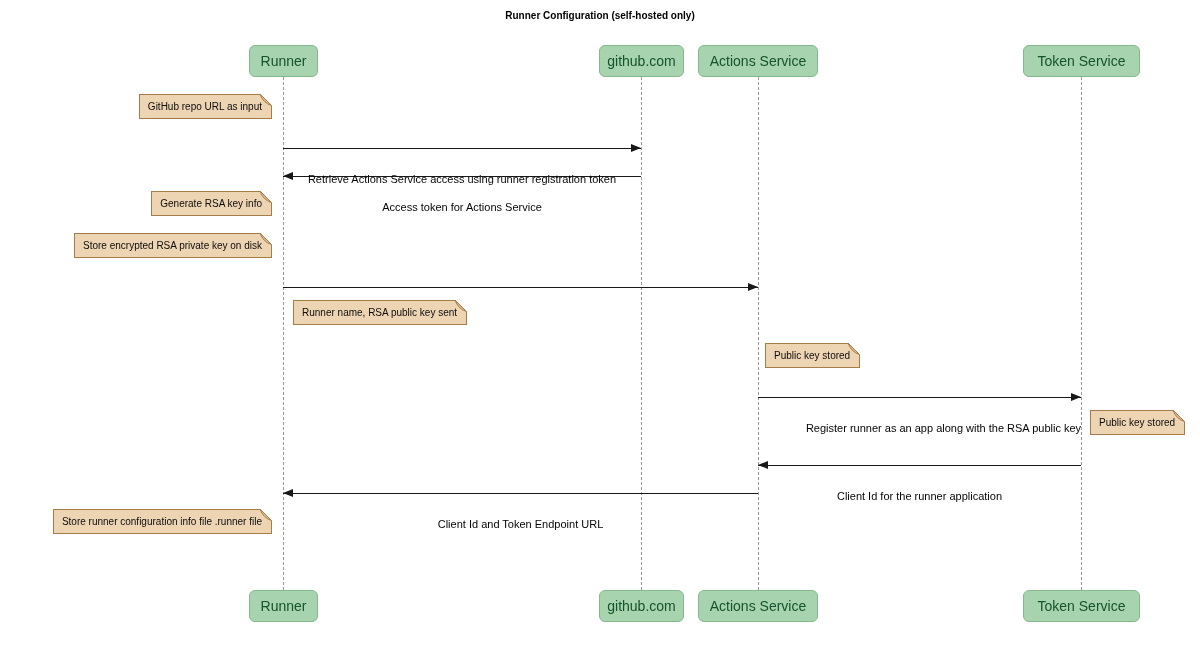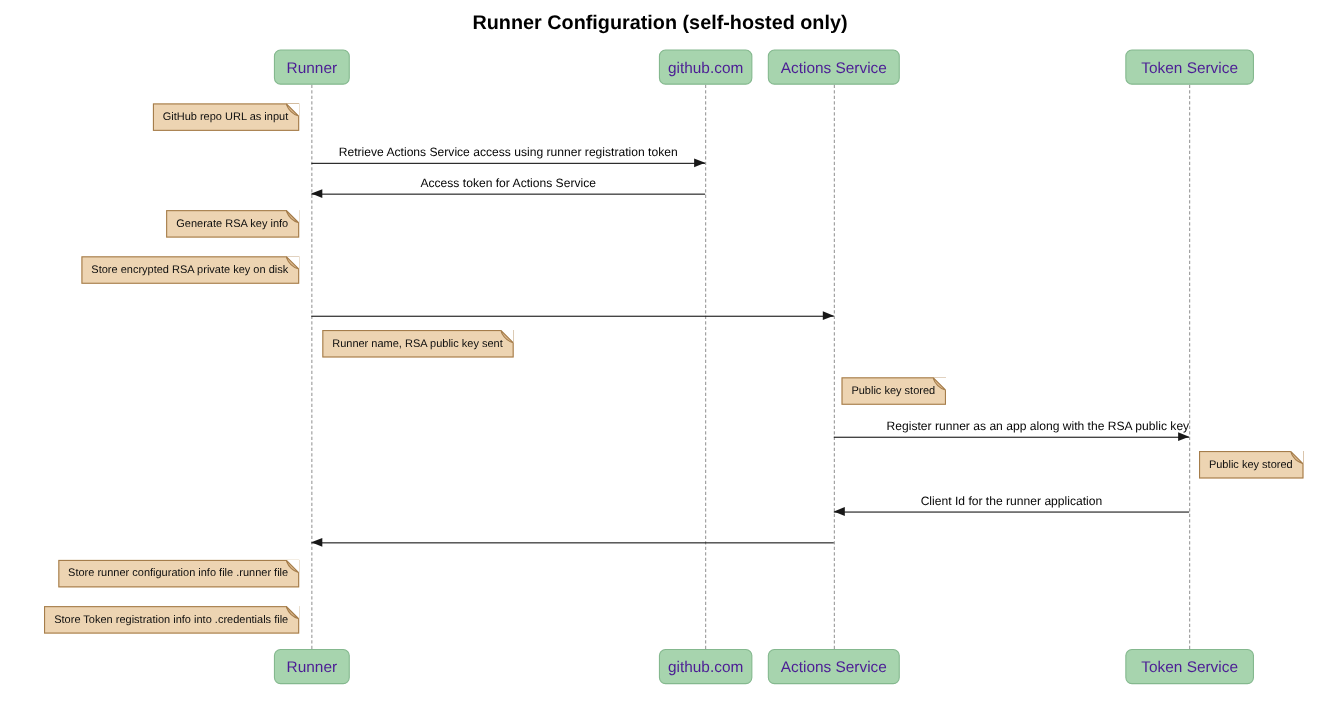--- a/index.html
+++ b/index.html
@@ -24,21 +24,21 @@
     height: 647px;
     background: var(--background);
     overflow: hidden;
   }
   .title {
     position: absolute;
     top: 10px;
     left: 0;
     width: 1200px;
     text-align: center;
-    font-size: 18px;
+    font-size: 10px;
     font-weight: bold;
     color: #000;
   }
   .lifeline {
     position: absolute;
     width: 0;
     top: 77px;
     height: 513px;
     border-left: 1px dashed var(--lifeline);
     z-index: 0;
@@ -46,21 +46,21 @@
   .participant {
     position: absolute;
     height: 32px;
     background: var(--participant-fill);
     border: 1px solid var(--participant-border);
     border-radius: 6px;
     display: flex;
     align-items: center;
     justify-content: center;
     font-size: 14px;
-    color: #4c1d95;
+    color: #14532d;
     z-index: 2;
     white-space: nowrap;
   }
   .note {
     position: absolute;
     background: var(--note-fill);
     border: 1px solid var(--note-border);
     font-size: 10px;
     line-height: 13px;
     padding: 5px 9px 5px 8px;
@@ -75,20 +75,21 @@
     display: block;
   }
   .msg-label {
     position: absolute;
     font-size: 11px;
     line-height: 13px;
     text-align: center;
     white-space: nowrap;
     z-index: 2;
     color: #050505;
+    margin-top: 40px;
   }
   .msg-line {
     position: absolute;
     height: 1px;
     background: var(--arrow);
     z-index: 1;
   }
   .msg-line.head-right::after {
     content: "";
     position: absolute;
@@ -155,20 +156,21 @@
   <div class="msg-line head-left" style="left:283px;top:176px;width:358px"></div>
 
   <div class="msg-line head-right" style="left:283px;top:287px;width:475px"></div>
 
   <div class="msg-label" style="left:782px;top:382px;width:323px">Register runner as an app along with the RSA public key</div>
   <div class="msg-line head-right" style="left:758px;top:397px;width:323px"></div>
 
   <div class="msg-label" style="left:758px;top:450px;width:323px">Client Id for the runner application</div>
   <div class="msg-line head-left" style="left:758px;top:465px;width:323px"></div>
 
+  <div class="msg-label" style="left:283px;top:478px;width:475px">Client Id and Token Endpoint URL</div>
   <div class="msg-line head-left" style="left:283px;top:493px;width:475px"></div>
 
   <div class="note" style="right:928px;top:94px">
     <span>GitHub repo URL as input</span>
     <svg class="fold" width="12" height="12" viewBox="0 0 12 12">
         <path d="M0 0 L12 0 L12 12 Z" fill="#ffffff"></path>
         <path d="M0 0 Q3 9 11.5 11.5 L0 0 Z" fill="#dcb98e" stroke="#a57d4b" stroke-width="1"></path>
       </svg>
   </div>
 
@@ -213,21 +215,14 @@
   </div>
 
   <div class="note" style="right:928px;top:509px">
     <span>Store runner configuration info file .runner file</span>
     <svg class="fold" width="12" height="12" viewBox="0 0 12 12">
         <path d="M0 0 L12 0 L12 12 Z" fill="#ffffff"></path>
         <path d="M0 0 Q3 9 11.5 11.5 L0 0 Z" fill="#dcb98e" stroke="#a57d4b" stroke-width="1"></path>
       </svg>
   </div>
 
-  <div class="note" style="right:928px;top:551px">
-    <span>Store Token registration info into .credentials file</span>
-    <svg class="fold" width="12" height="12" viewBox="0 0 12 12">
-        <path d="M0 0 L12 0 L12 12 Z" fill="#ffffff"></path>
-        <path d="M0 0 Q3 9 11.5 11.5 L0 0 Z" fill="#dcb98e" stroke="#a57d4b" stroke-width="1"></path>
-      </svg>
-  </div>
 
 </div>
 
 </body></html>

